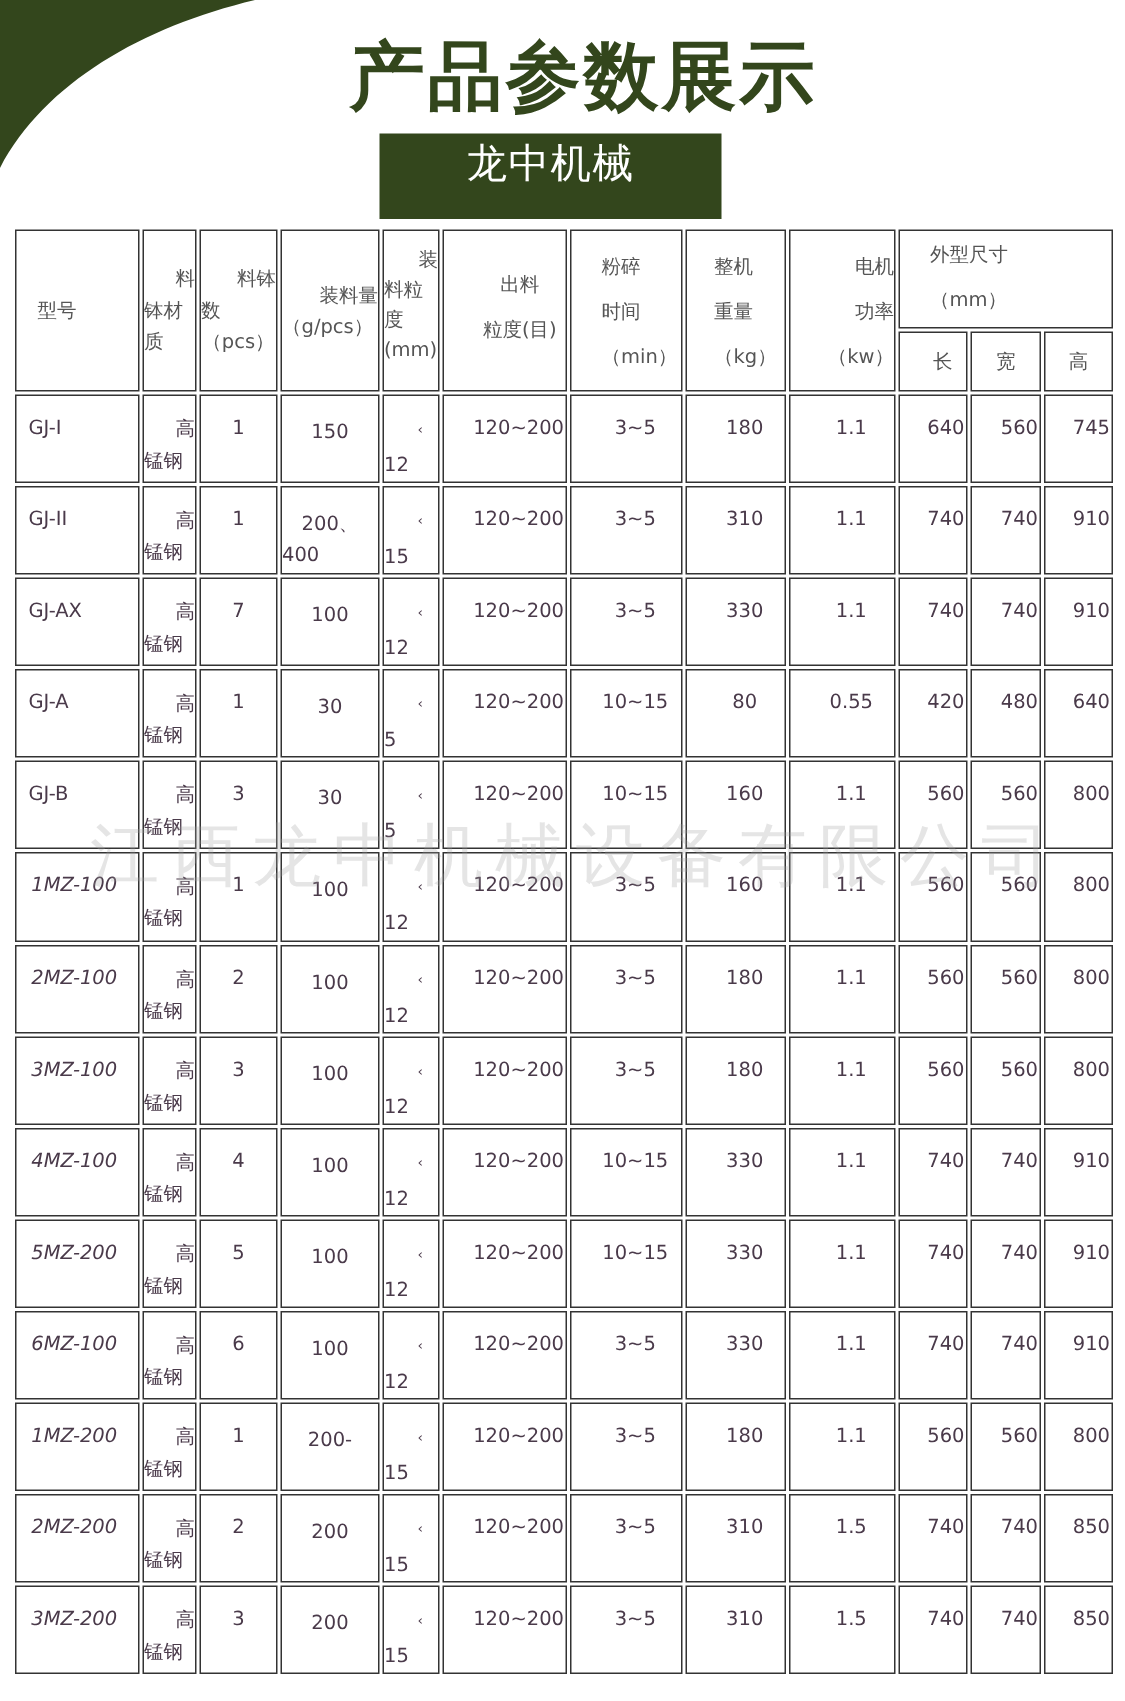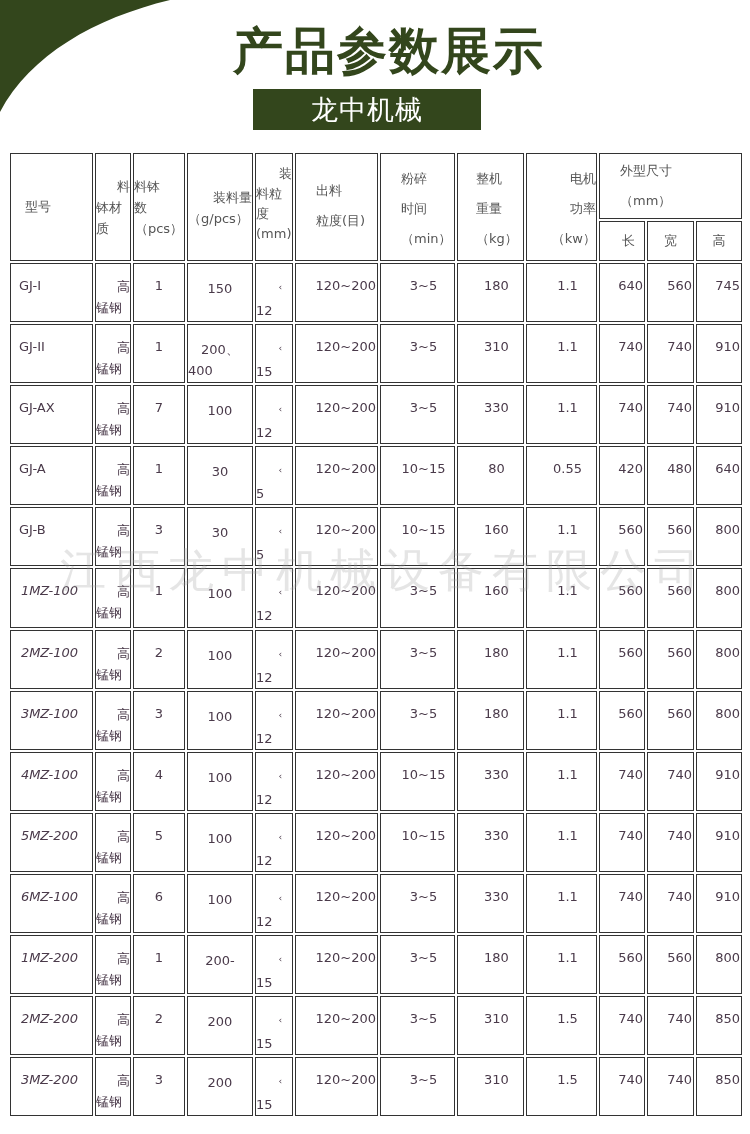--- a/index.html
+++ b/index.html
@@ -11,21 +11,21 @@
     }
     .corner-bg svg { display: block; }
 
     .title {
       position: absolute; left: 0; top: 18px; width: 750px; text-align: center;
       font-family: "DejaVu Sans", sans-serif; font-weight: bold;
       font-size: 50px; letter-spacing: 2px; color: #33461c;
       padding-left: 28px;
     }
     .subtitle-box {
-      position: absolute; left: 253px; top: 89px; width: 228px; height: 41px;
+      position: absolute; left: 253px; top: 89px; width: 228px; height: 57px;
       background: #33461c; color: #ffffff;
       font-size: 27px; text-align: center; line-height: 41px;
       letter-spacing: 1px;
     }
 
     table.spec {
       position: absolute; left: 8px; top: 151px;
       border-collapse: separate; border-spacing: 2px;
       table-layout: fixed; width: 736px;
       font-family: "DejaVu Sans", sans-serif;
@@ -97,35 +97,35 @@
   </colgroup>
   <thead>
     <tr class="h-main">
       <th rowspan="2" class="hdr-model"><span>型号</span></th>
       <th rowspan="2" style="line-height:21px; padding-top:22px; text-align:left;">
         <div style="text-align:right">料</div>
         <div>钵材</div>
         <div>质</div>
       </th>
       <th rowspan="2" style="line-height:21px; padding-top:22px; text-align:left;">
-        <div style="">料钵</div>
+        <div style="text-align:right">料钵</div>
         <div>数</div>
         <div style="text-align:center">（pcs）</div>
       </th>
       <th rowspan="2" style="line-height:21px; padding-top:33px; text-align:left;">
         <div style="text-align:right">装料量</div>
         <div>（g/pcs）</div>
       </th>
       <th rowspan="2" style="line-height:20px; padding-top:10px; text-align:left;">
         <div style="text-align:right">装</div>
         <div>料粒</div>
         <div>度</div>
         <div>(mm)</div>
       </th>
-      <th rowspan="2" style="line-height:30px; padding-top:22px; text-align:left; padding-left:20px;">
+      <th rowspan="2" style="line-height:30px; padding-top:22px; text-align:center; padding-left:20px;">
         <div>出料</div>
         <div>粒度(目)</div>
       </th>
       <th rowspan="2" style="line-height:30px; padding-top:10px; text-align:left; padding-left:20px;">
         <div>粉碎</div>
         <div>时间</div>
         <div>（min）</div>
       </th>
       <th rowspan="2" style="line-height:30px; padding-top:10px; text-align:left; padding-left:18px;">
         <div>整机</div>

